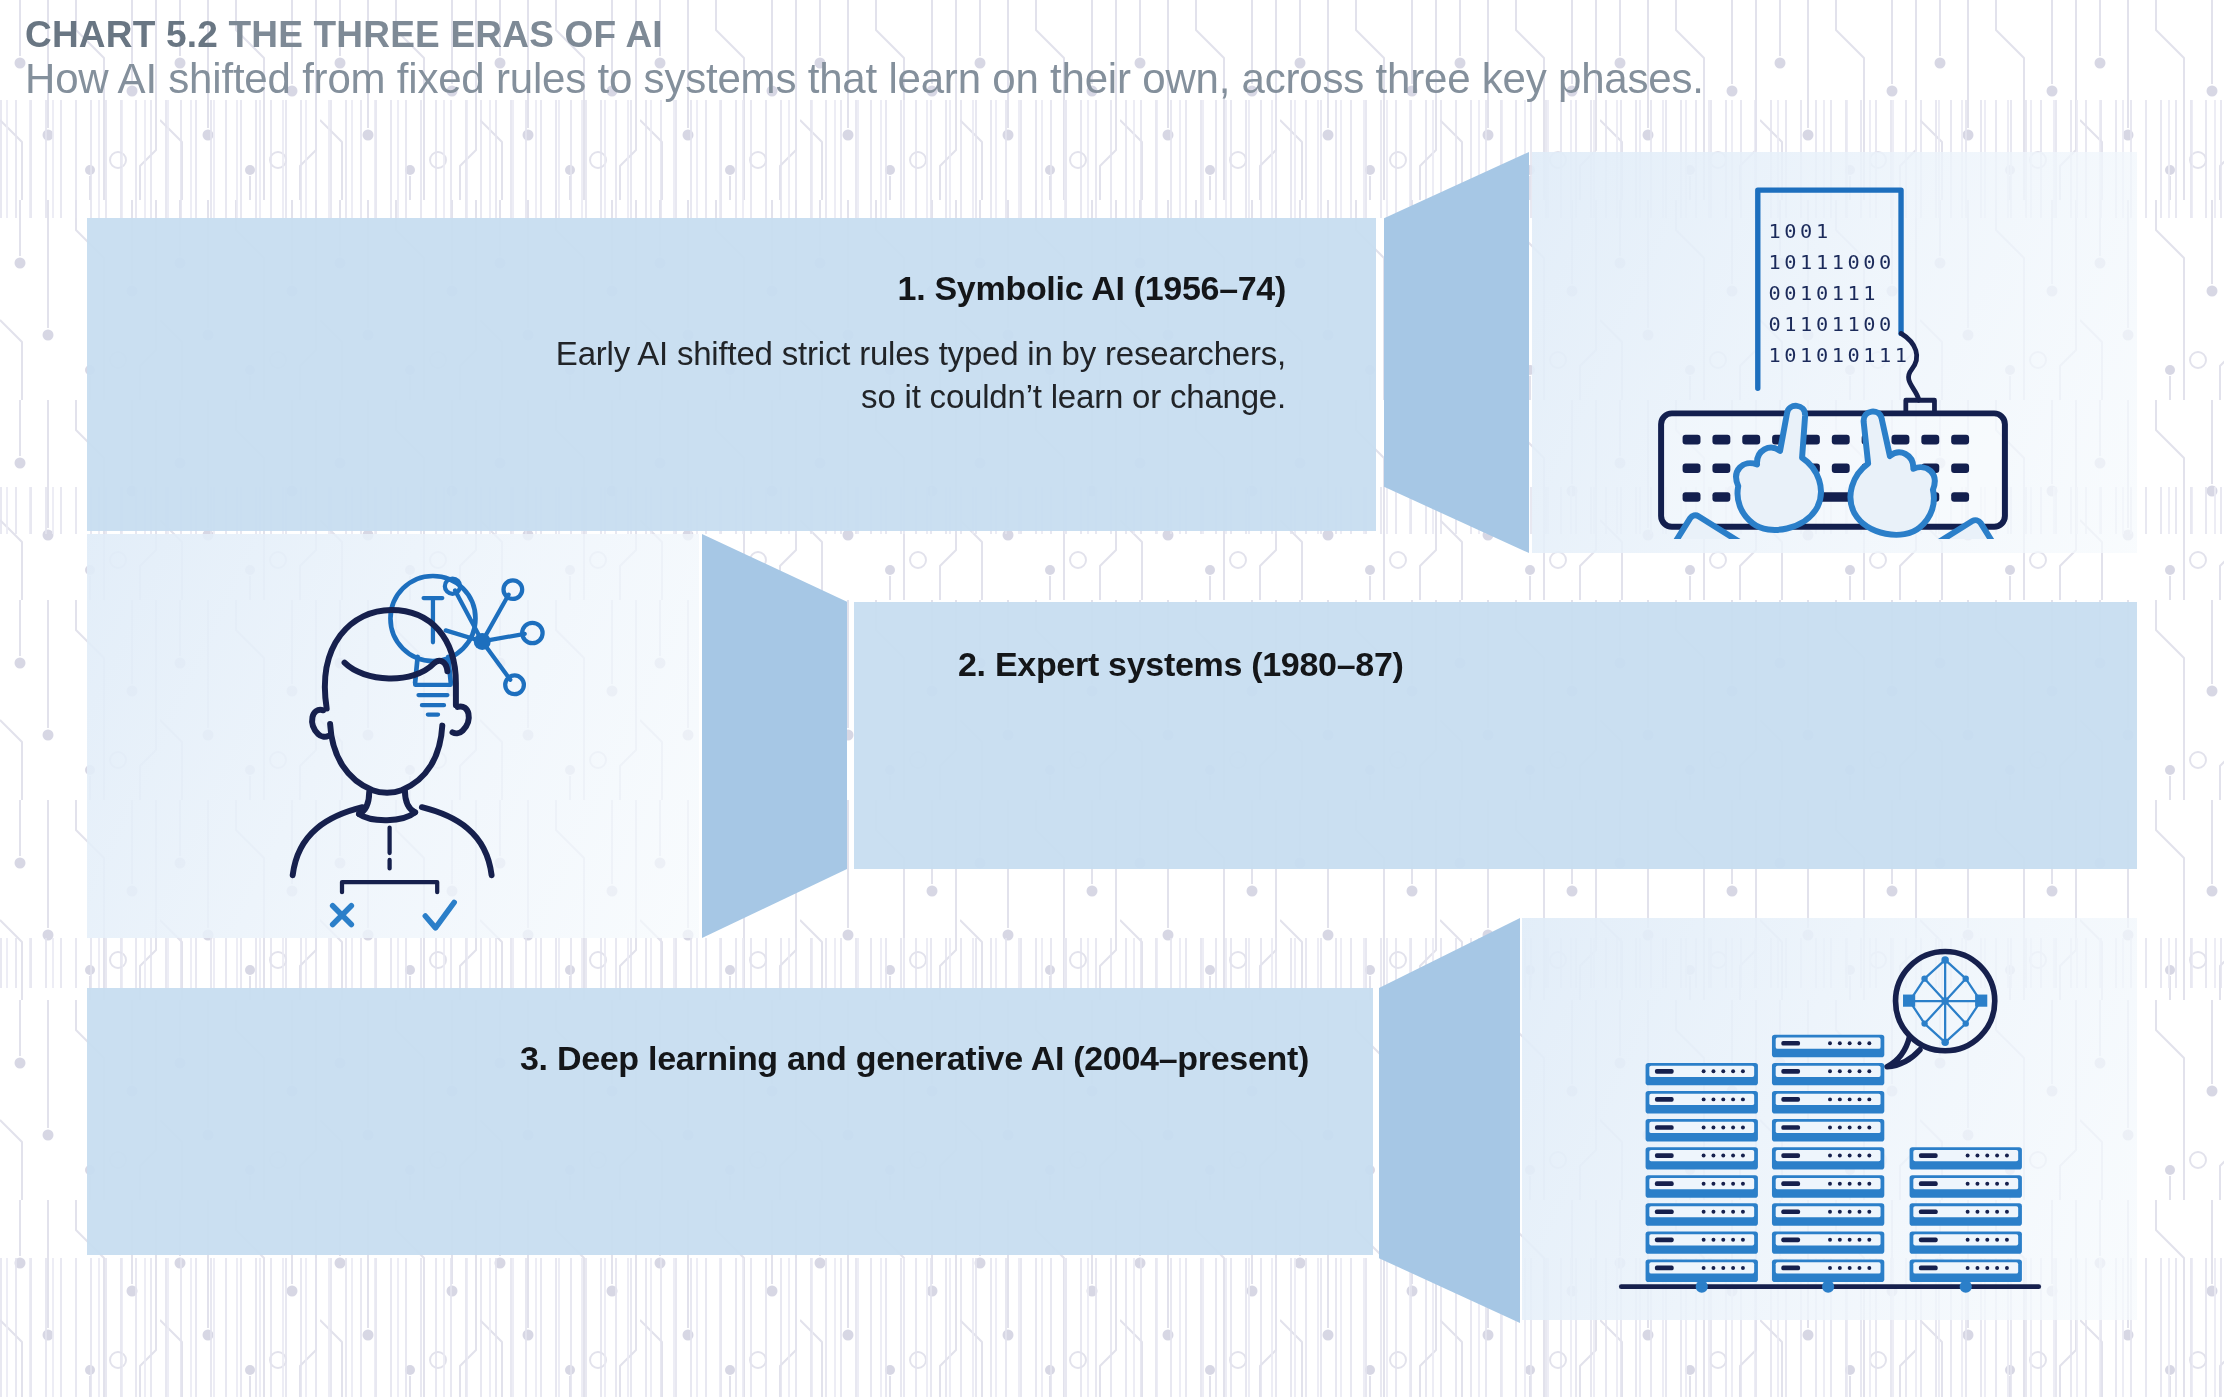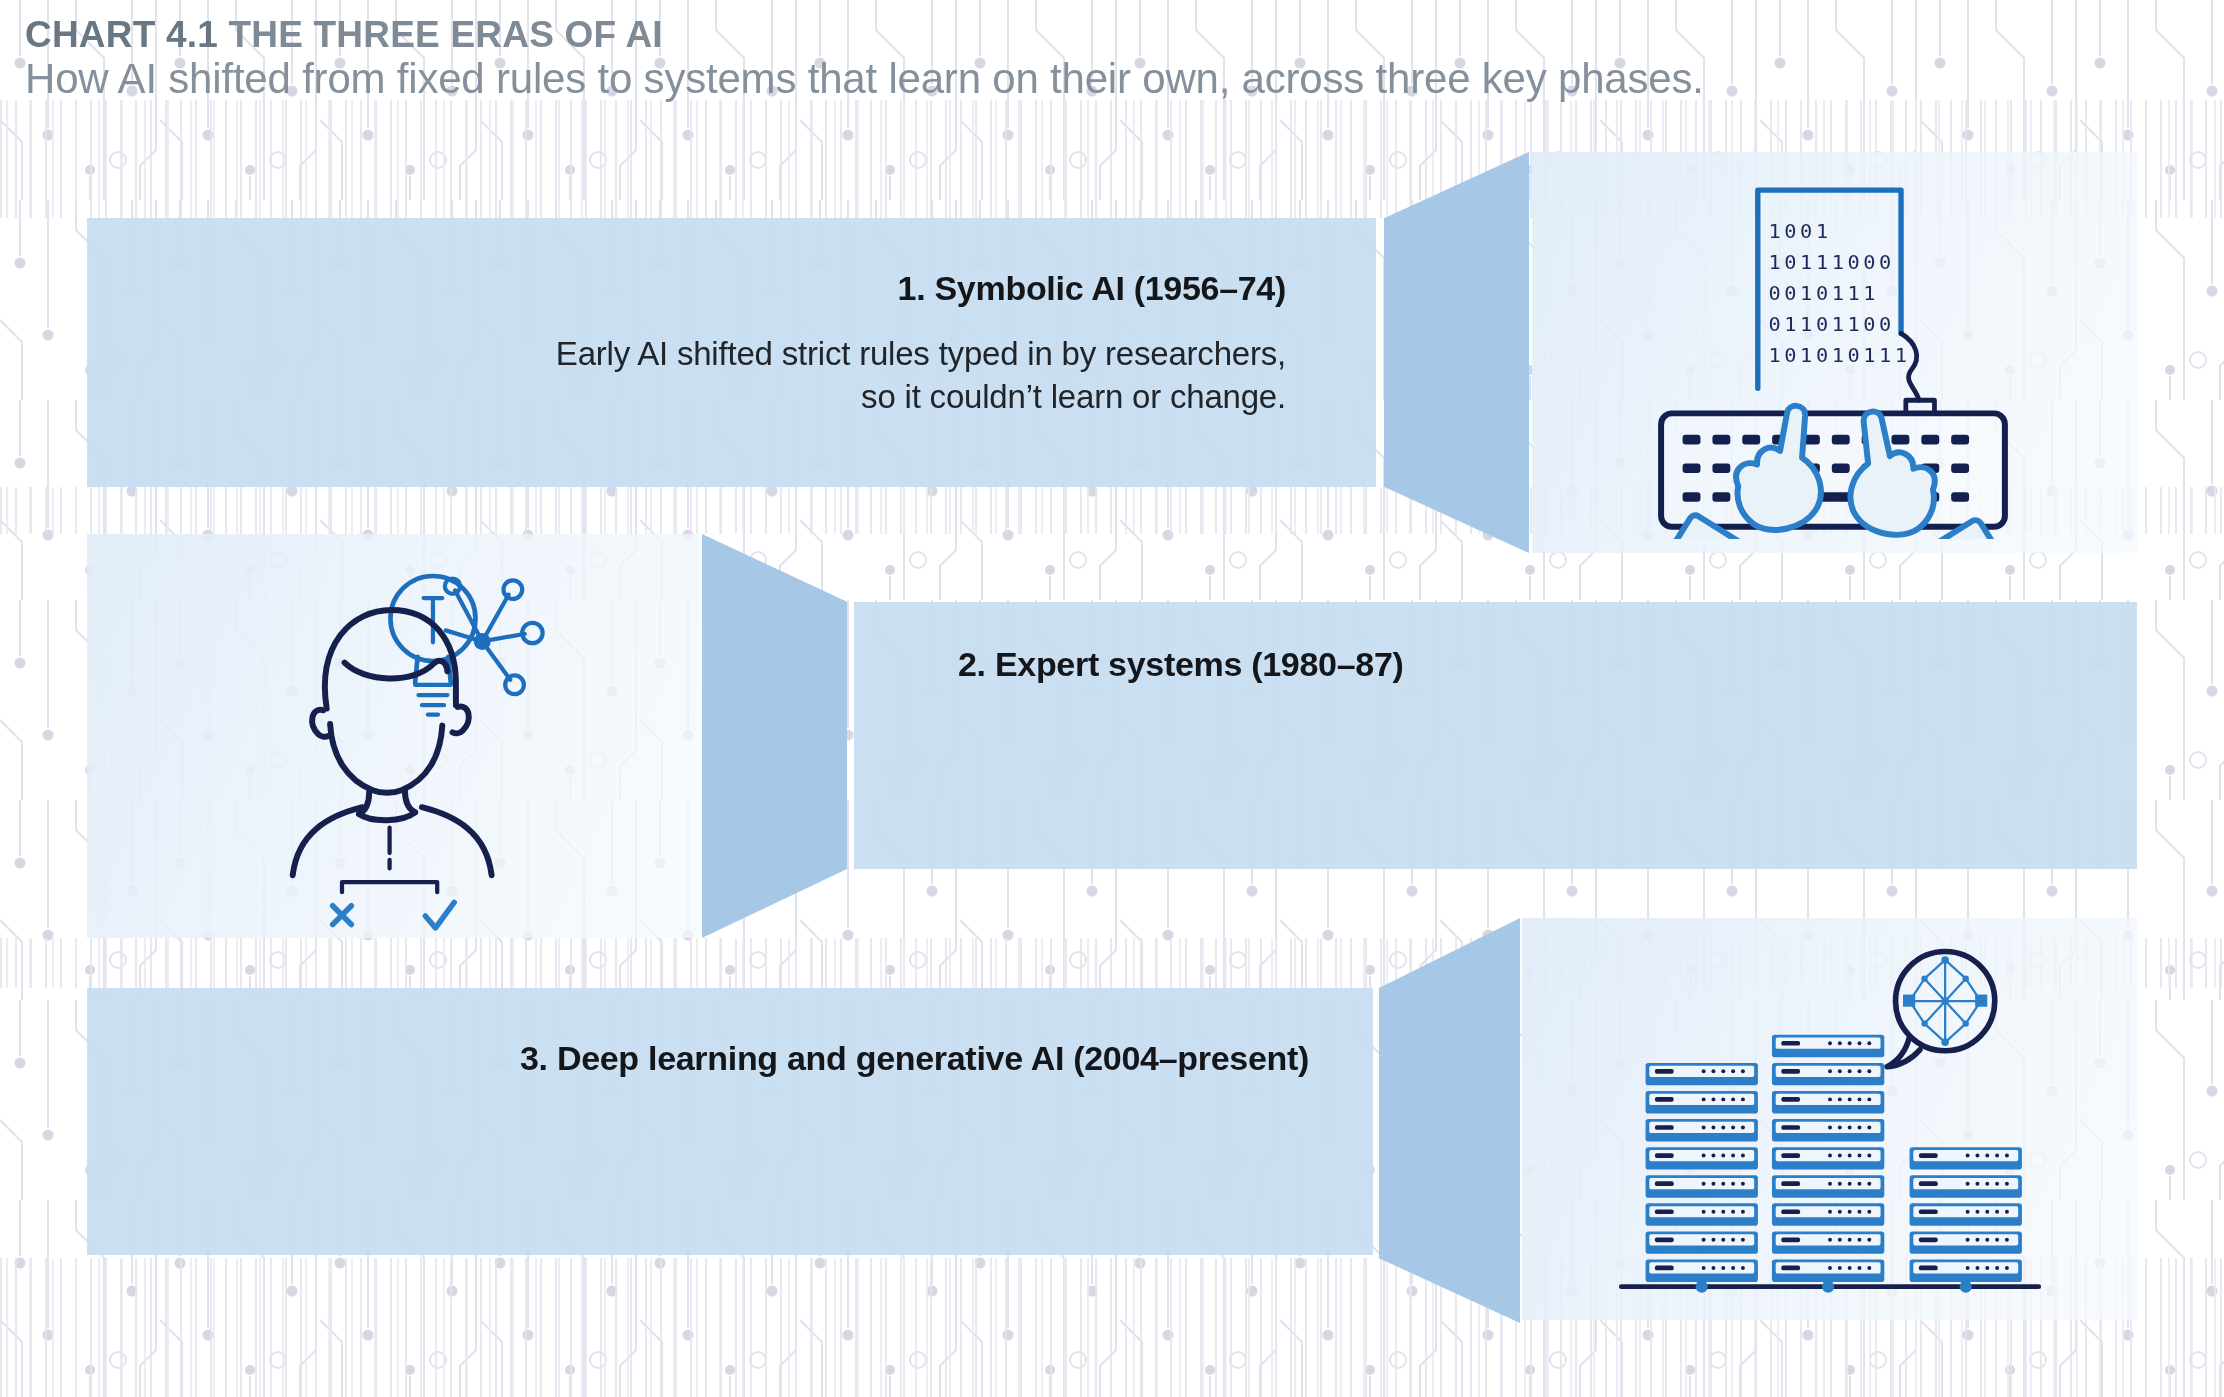--- a/index.html
+++ b/index.html
@@ -69,29 +69,29 @@
     <rect x="0" y="0" width="2224" height="1397" fill="url(#circ)"></rect>
   </svg>
 
   <div class="tick-strip" style="top:100px;height:118px;"></div>
   <div class="tick-strip" style="top:487px;height:47px;"></div>
   <div class="tick-strip" style="top:938px;height:50px;"></div>
   <div class="tick-strip" style="top:1258px;height:139px;"></div>
 
   <div class="header">
     <div class="title-line">
-      <span class="chart-label">CHART 4.1</span>
+      <span class="chart-label">CHART 5.2</span>
       <span class="chart-title">THE THREE ERAS OF AI</span>
     </div>
     <div class="subtitle">How AI shifted from fixed rules to systems that learn on their own, across three key phases.</div>
   </div>
 
   <div class="panel" style="left:1532px;top:152px;width:605px;height:401px;"></div>
   <div class="trap trap1" style="left:1384px;top:152px;width:145px;height:401px;"></div>
-  <div class="band" style="left:87px;top:218px;width:1289px;height:269px;">
+  <div class="band" style="left:87px;top:218px;width:1289px;height:313px;">
     <div class="era-text align-right" style="padding:50px 90px 0 0;">
       <p class="era-heading">1. Symbolic AI (1956–74)</p>
       <p class="era-body">Early AI shifted strict rules typed in by researchers,
 so it couldn’t learn or change.</p>
     </div>
   </div>
 
   <svg class="icon-svg" style="left:1642px;top:166px;" width="382" height="373" viewBox="0 0 320 312" xmlns="http://www.w3.org/2000/svg">
     <path class="blue-stroke" stroke-width="4.5" d="M97,186 V20 H217 V140"></path>
     <g>

